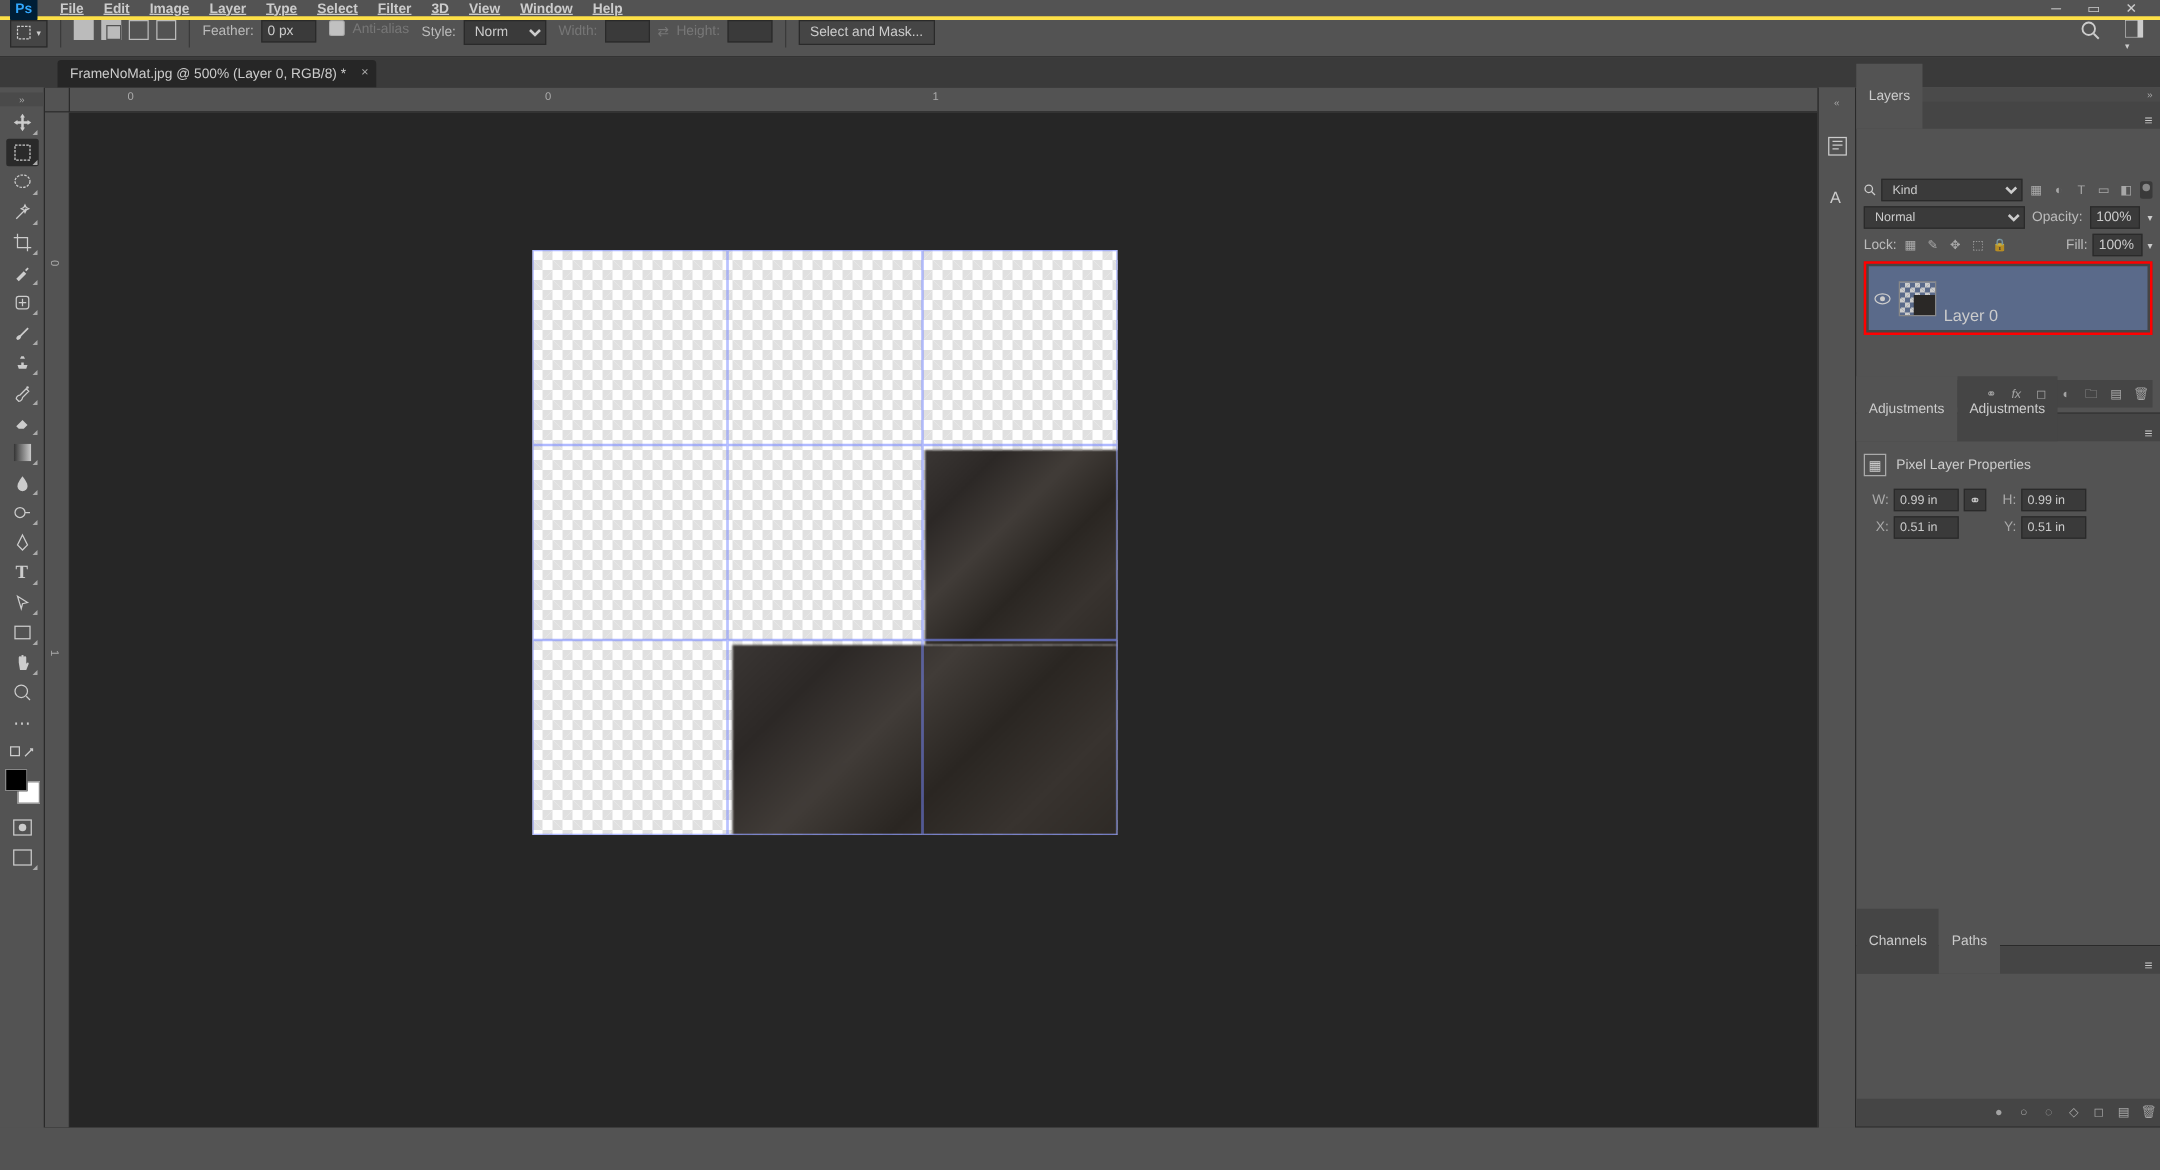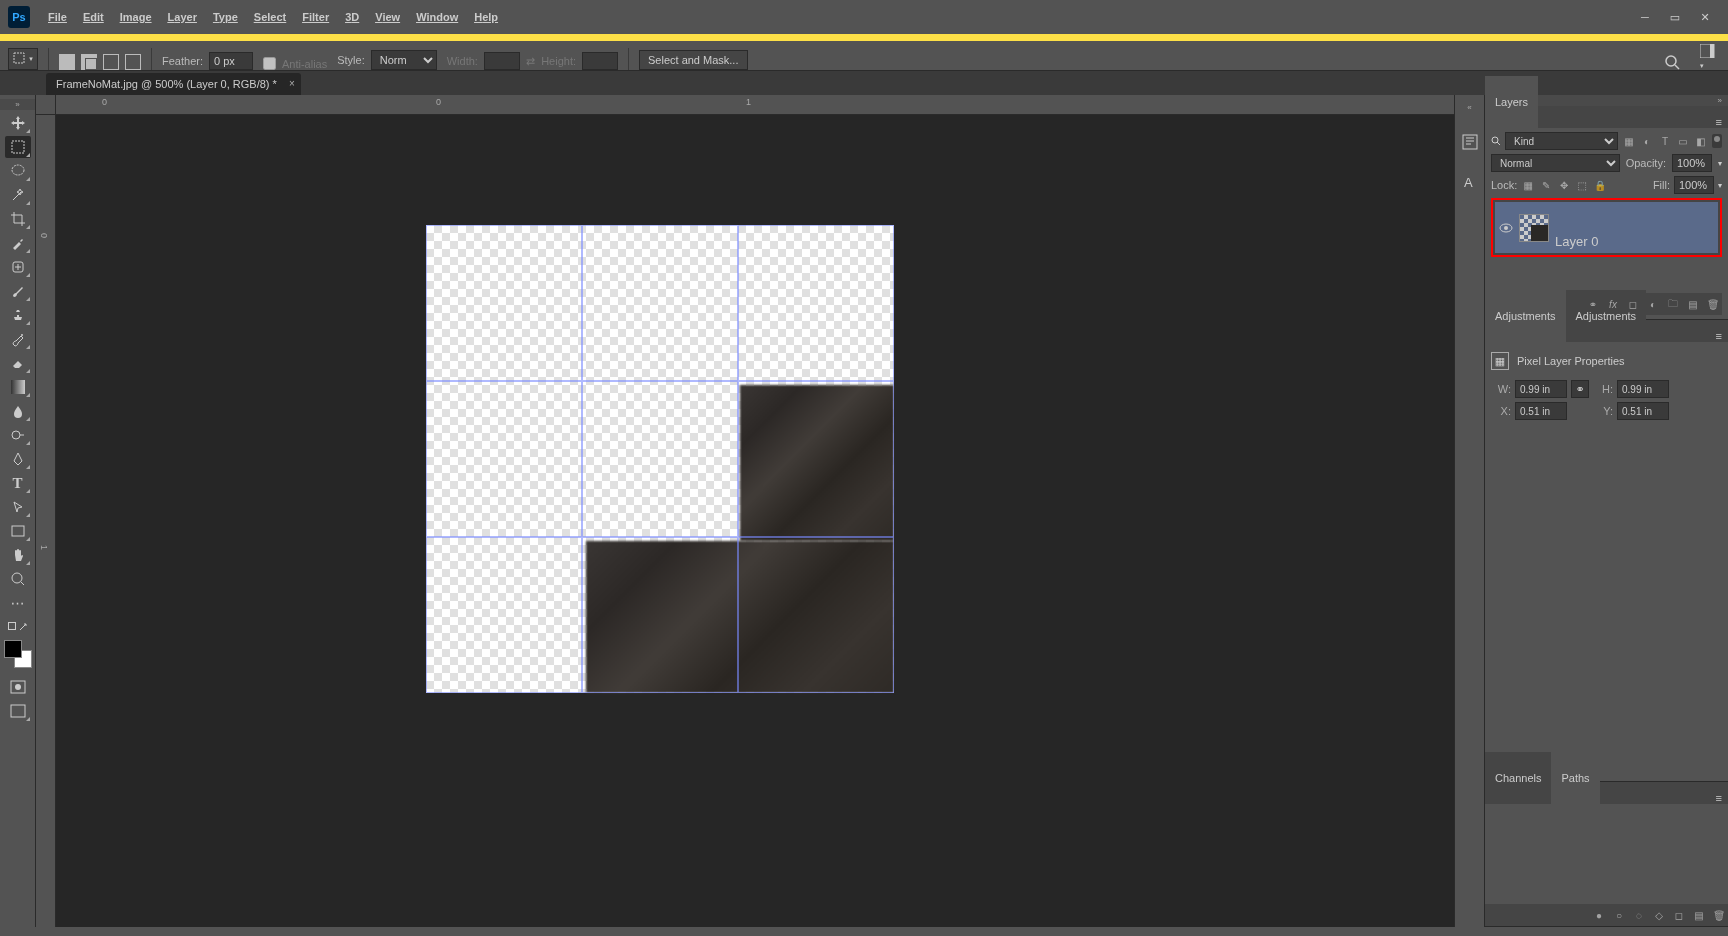--- a/index.html
+++ b/index.html
@@ -1,29 +1,29 @@
 <!DOCTYPE html>
 <html><head>
 <meta charset="utf-8">
 <style>
 * { margin: 0; padding: 0; box-sizing: border-box; font-family: Tahoma, Arial, sans-serif; user-select: none; }
 body { background: #535353; color: #ccc; font-size: 11px; overflow: hidden; width: 1728px; height: 936px; }
 
 
-.menubar { height: 41px; background: #535353; display: flex; align-items: center; padding: 0 8px; border-bottom: 7px solid #fde047; }
+.menubar { height: 16px; background: #535353; display: flex; align-items: center; padding: 0 8px; border-bottom: 3px solid #fde047; }
 .ps-logo { width: 22px; height: 22px; background: #001e36; color: #31a8ff; font-weight: bold; font-size: 11px; display: flex; align-items: center; justify-content: center; border-radius: 3px; margin-right: 10px; }
 .menu-item { padding: 4px 8px; cursor: pointer; text-decoration: underline; text-decoration-color: transparent; }
 .menu-item:first-letter { text-decoration: underline; }
 .menu-item { text-decoration: none; font-weight: bold; }
 .menu-item span.u { text-decoration: underline; }
 .window-controls { margin-left: auto; display: flex; gap: 16px; padding-right: 8px; }
 .win-btn { width: 14px; height: 14px; cursor: pointer; color: #ccc; display: flex; align-items: center; justify-content: center; }
 
 
-.optionsbar { height: 30px; background: #535353; display: flex; align-items: flex-end; padding: 0 8px; border-bottom: 1px solid #2a2a2a; gap: 10px; }
+.optionsbar { height: 30px; background: #535353; display: flex; align-items: flex-start; padding: 0 8px; border-bottom: 1px solid #2a2a2a; gap: 10px; }
 .opt-sep { width: 1px; height: 22px; background: #3a3a3a; }
 .opt-group { display: flex; align-items: center; gap: 6px; }
 .tool-preset { width: 30px; height: 22px; border: 1px solid #2a2a2a; display: flex; align-items: center; justify-content: center; background: #454545; }
 .shape-icon { width: 16px; height: 16px; background: #bbb; }
 .shape-icon.outline { background: transparent; border: 1px solid #bbb; }
 .opt-label { color: #bbb; }
 .opt-label.dim { color: #777; }
 .opt-input { background: #3a3a3a; border: 1px solid #2a2a2a; color: #ccc; padding: 2px 4px; width: 44px; height: 18px; font-size: 11px; }
 .opt-select { background: #3a3a3a; border: 1px solid #2a2a2a; color: #ccc; height: 20px; font-size: 11px; padding: 0 14px 0 4px; }
 .opt-btn { background: #454545; border: 1px solid #2a2a2a; padding: 3px 8px; color: #ccc; cursor: pointer; font-size: 11px; }
@@ -64,21 +64,21 @@
 .collapsed-icon { width: 20px; height: 20px; cursor: pointer; color: #ccc; display: flex; align-items: center; justify-content: center; }
 
 .right-panels { width: 244px; background: #535353; border-left: 1px solid #2a2a2a; display: flex; flex-direction: column; }
 .right-panels .toggle-arrow2 { font-size: 8px; color: #aaa; width: 100%; text-align: right; padding: 1px 6px; cursor: pointer; background: #4a4a4a; }
 .panel { border-bottom: 1px solid #2a2a2a; }
 .panel-tabs { display: flex; background: #454545; height: 22px; align-items: flex-end; }
 .panel-tab { padding: 20px 10px; font-size: 11px; cursor: pointer; background: #3a3a3a; }
 .panel-tab.active { background: #535353; }
 .panel-menu { margin-left: auto; padding: 0 6px; cursor: pointer; }
 .panel-body { padding: 4px 6px; }
-.layers-controls { display: flex; align-items: center; gap: 4px; margin-bottom: 4px; }
+.layers-controls { display: flex; align-items: center; gap: 4px; margin-bottom: 4px; margin-top: 36px; }
 .layers-filter-icon { width: 14px; height: 14px; cursor: pointer; opacity: 0.7; font-size: 10px; display: flex; align-items:center; justify-content:center; }
 .layers-switch { width: 10px; height: 14px; background: #3a3a3a; border-radius: 2px; margin-left: auto; cursor: pointer; position: relative; }
 .layers-switch::after { content:''; position:absolute; top:2px; left:2px; width:6px; height:6px; background:#888; border-radius:50%; }
 .blend-row { display: flex; align-items: center; gap: 6px; margin-bottom: 4px; }
 .blend-select { flex: 1; background: #3a3a3a; border: 1px solid #2a2a2a; color: #ccc; height: 18px; font-size: 10px; padding: 0 4px; }
 .lock-row { display: flex; align-items: center; gap: 4px; margin-bottom: 4px; }
 .lock-icon { width: 14px; height: 14px; cursor: pointer; opacity: 0.7; font-size:10px; display:flex; align-items:center; justify-content:center; }
 .layer-list { background: #454545; border: 2px solid #ff0000; padding: 2px; }
 .layer-row { display: flex; align-items: center; background: #5a6a8a; padding: 4px; cursor: pointer; gap: 6px; }
 .layer-eye { width: 14px; height: 14px; cursor: pointer; }

